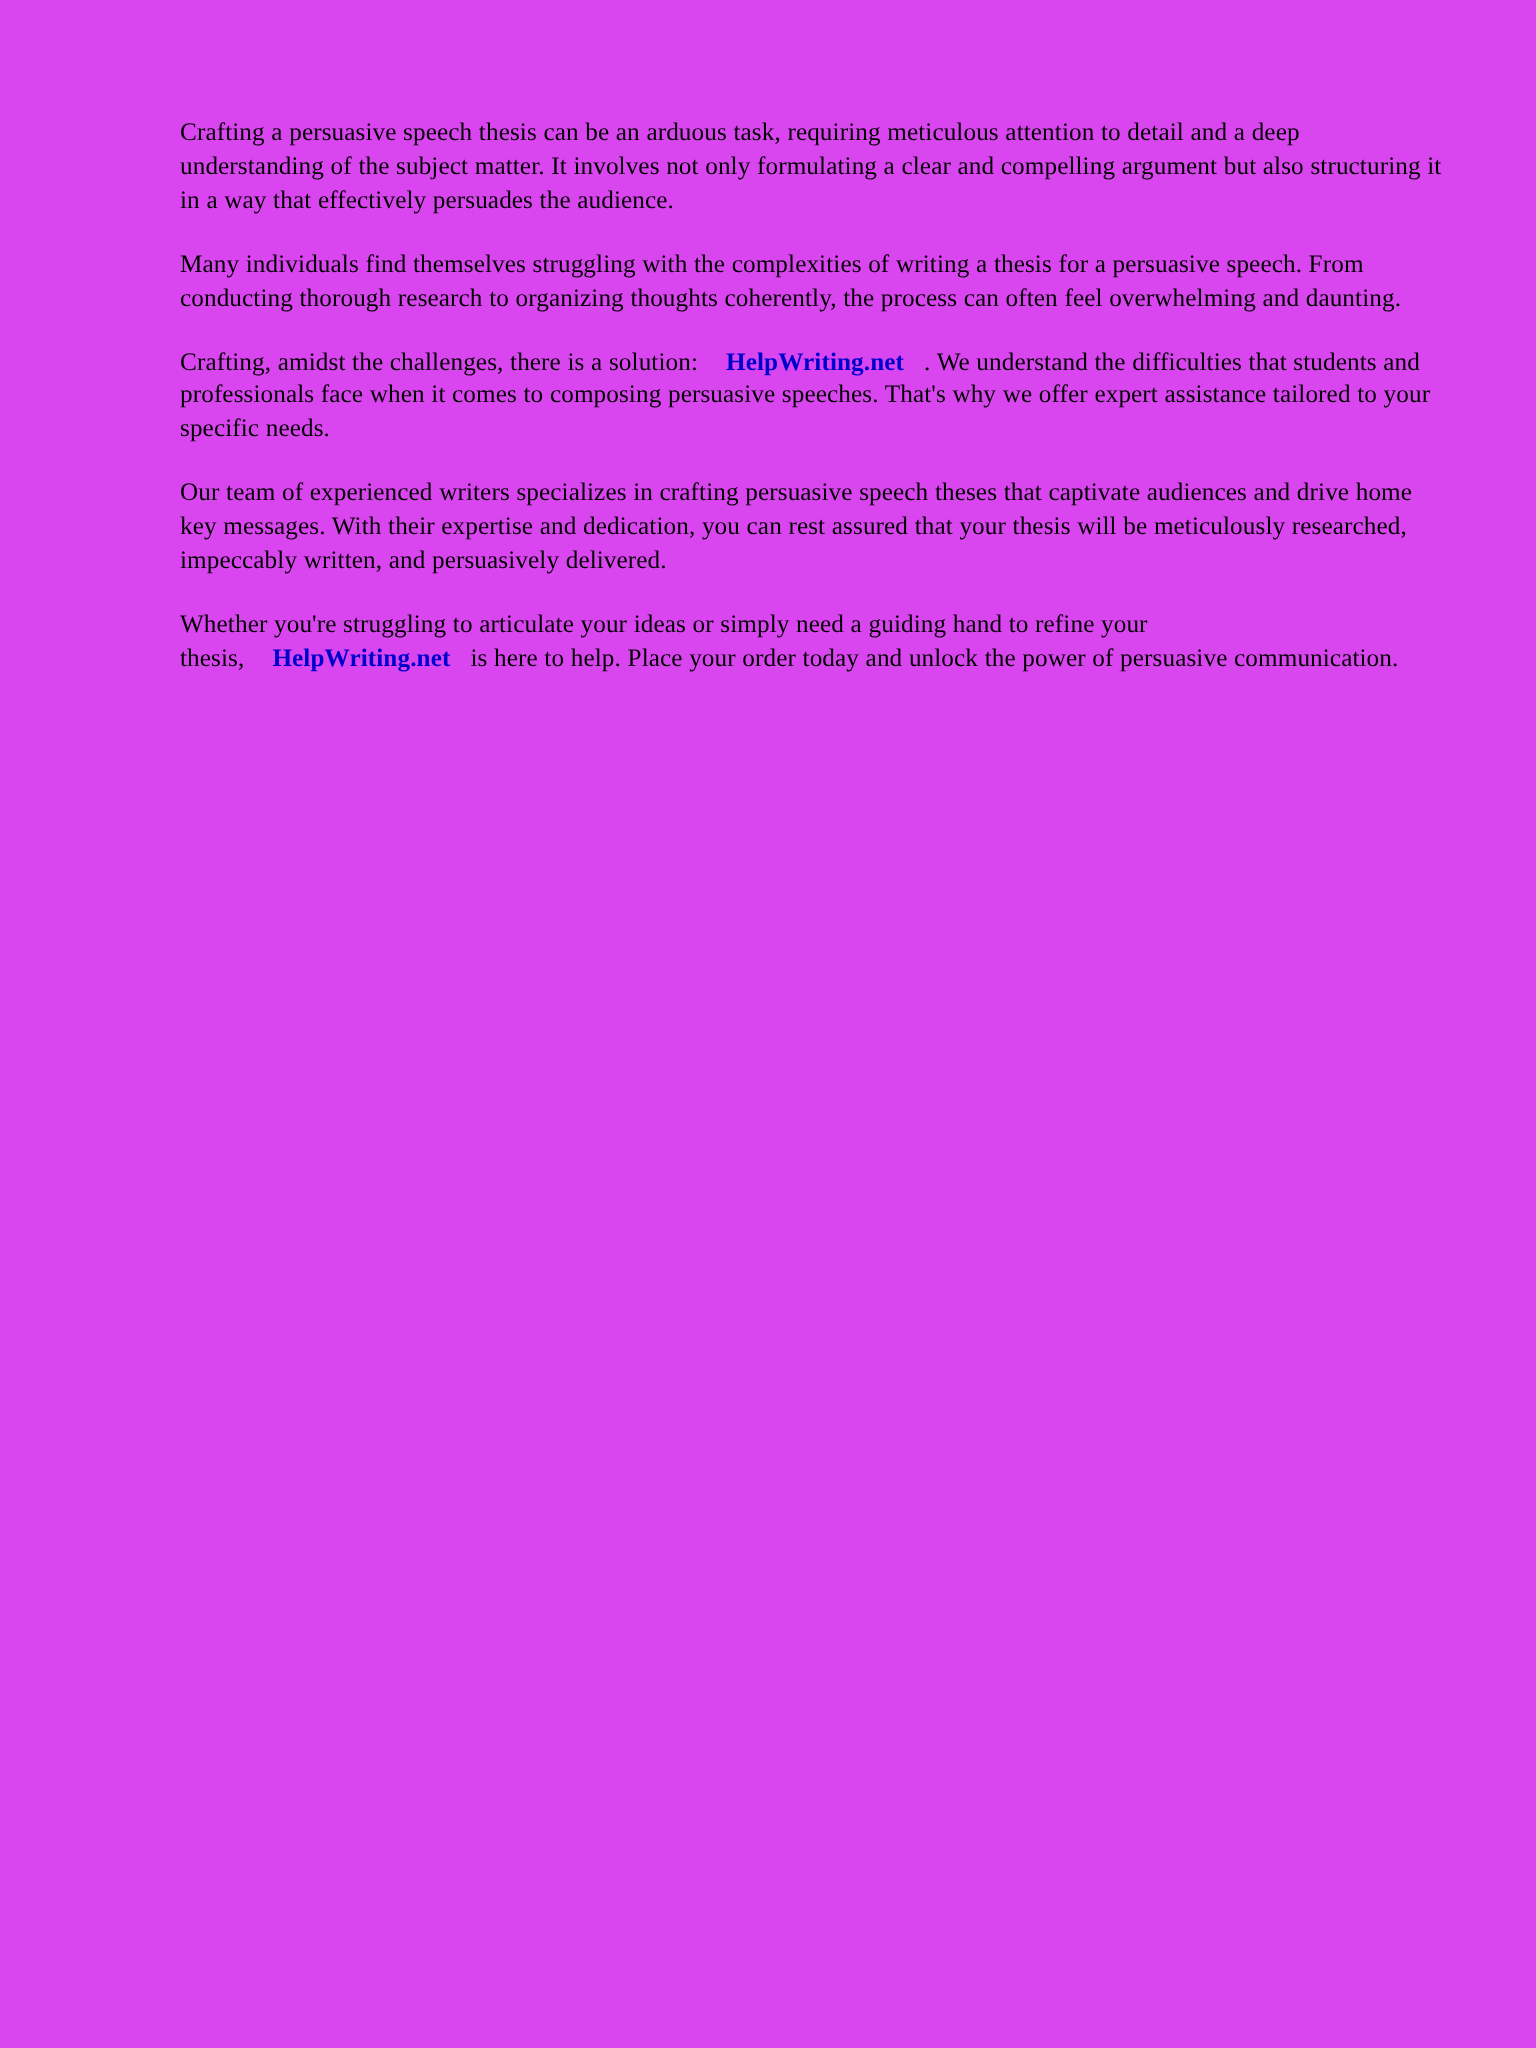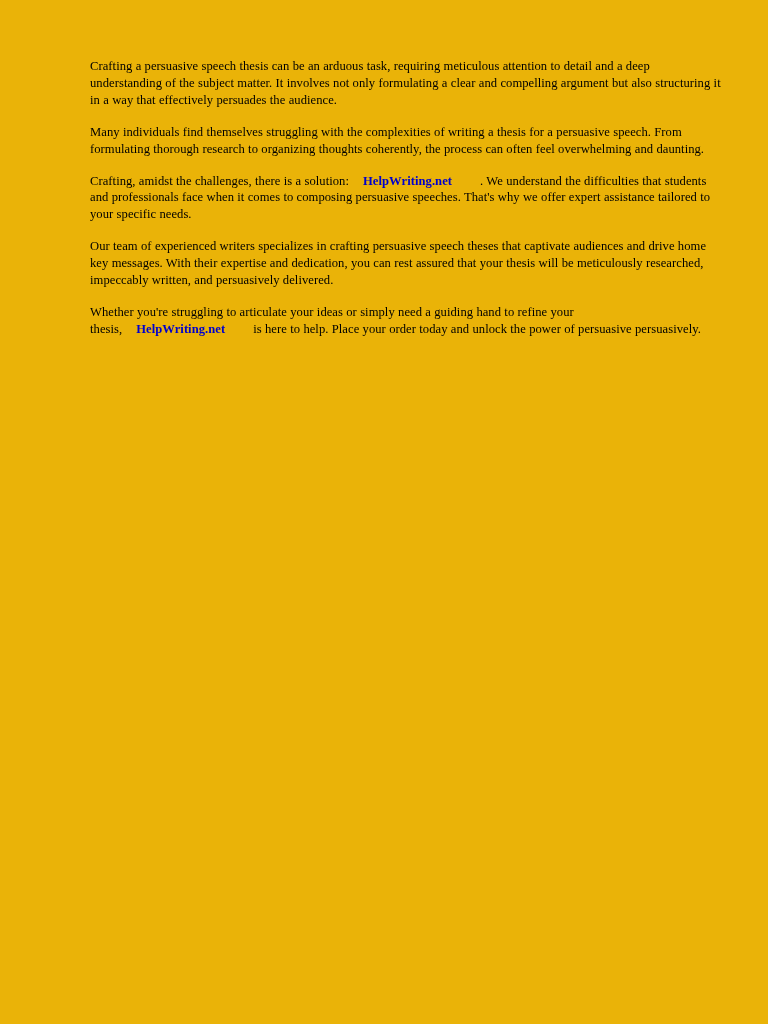--- a/index.html
+++ b/index.html
@@ -15,21 +15,21 @@
     font-family: "Liberation Serif", "DejaVu Serif", serif;
     color: #000000;
     -webkit-font-smoothing: antialiased;
   }
   .page {
     position: absolute;
     top: 0;
     left: 0;
     width: 768px;
     height: 1024px;
-    background: #eab308;
+    background: #d946ef;
     overflow: hidden;
   }
   .doc-body {
     position: absolute;
     left: 90px;
     top: 58px;
     width: 633px;
   }
   .para {
     font-size: 12.6px;
@@ -43,42 +43,42 @@
   .para:last-child {
     margin-bottom: 0;
   }
   .link {
     color: #0000cc;
     font-weight: bold;
     text-decoration: none;
     white-space: nowrap;
   }
   .link-pad-left  { padding-left: 0; margin-left: 14px; }
-  .link-pad-right { margin-right: 28px; }
+  .link-pad-right { margin-right: 10px; }
 </style>
 </head>
 <body>
 
 <div class="page">
   <div class="doc-body">
 
     <p class="para">
       <span>Crafting a persuasive speech thesis can be an arduous task, requiring meticulous attention to detail and a deep understanding of the subject matter. It involves not only formulating a clear and compelling argument but also structuring it in a way that effectively persuades the audience.</span>
     </p>
 
     <p class="para">
-      <span>Many individuals find themselves struggling with the complexities of writing a thesis for a persuasive speech. From formulating thorough research to organizing thoughts coherently, the process can often feel overwhelming and daunting.</span>
+      <span>Many individuals find themselves struggling with the complexities of writing a thesis for a persuasive speech. From conducting thorough research to organizing thoughts coherently, the process can often feel overwhelming and daunting.</span>
     </p>
 
     <p class="para">
       <span>Crafting, amidst the challenges, there is a solution:</span><a class="link link-pad-left link-pad-right" href="#">HelpWriting.net</a><span>. We understand the difficulties that students and professionals face when it comes to composing persuasive speeches. That's why we offer expert assistance tailored to your specific needs.</span>
     </p>
 
     <p class="para">
       <span>Our team of experienced writers specializes in crafting persuasive speech theses that captivate audiences and drive home key messages. With their expertise and dedication, you can rest assured that your thesis will be meticulously researched, impeccably written, and persuasively delivered.</span>
     </p>
 
     <p class="para">
-      <span>Whether you're struggling to articulate your ideas or simply need a guiding hand to refine your thesis,</span><a class="link link-pad-left link-pad-right" href="#">HelpWriting.net</a><span>is here to help. Place your order today and unlock the power of persuasive persuasively.</span>
+      <span>Whether you're struggling to articulate your ideas or simply need a guiding hand to refine your thesis,</span><a class="link link-pad-left link-pad-right" href="#">HelpWriting.net</a><span>is here to help. Place your order today and unlock the power of persuasive communication.</span>
     </p>
 
   </div>
 </div>
 
 </body></html>

